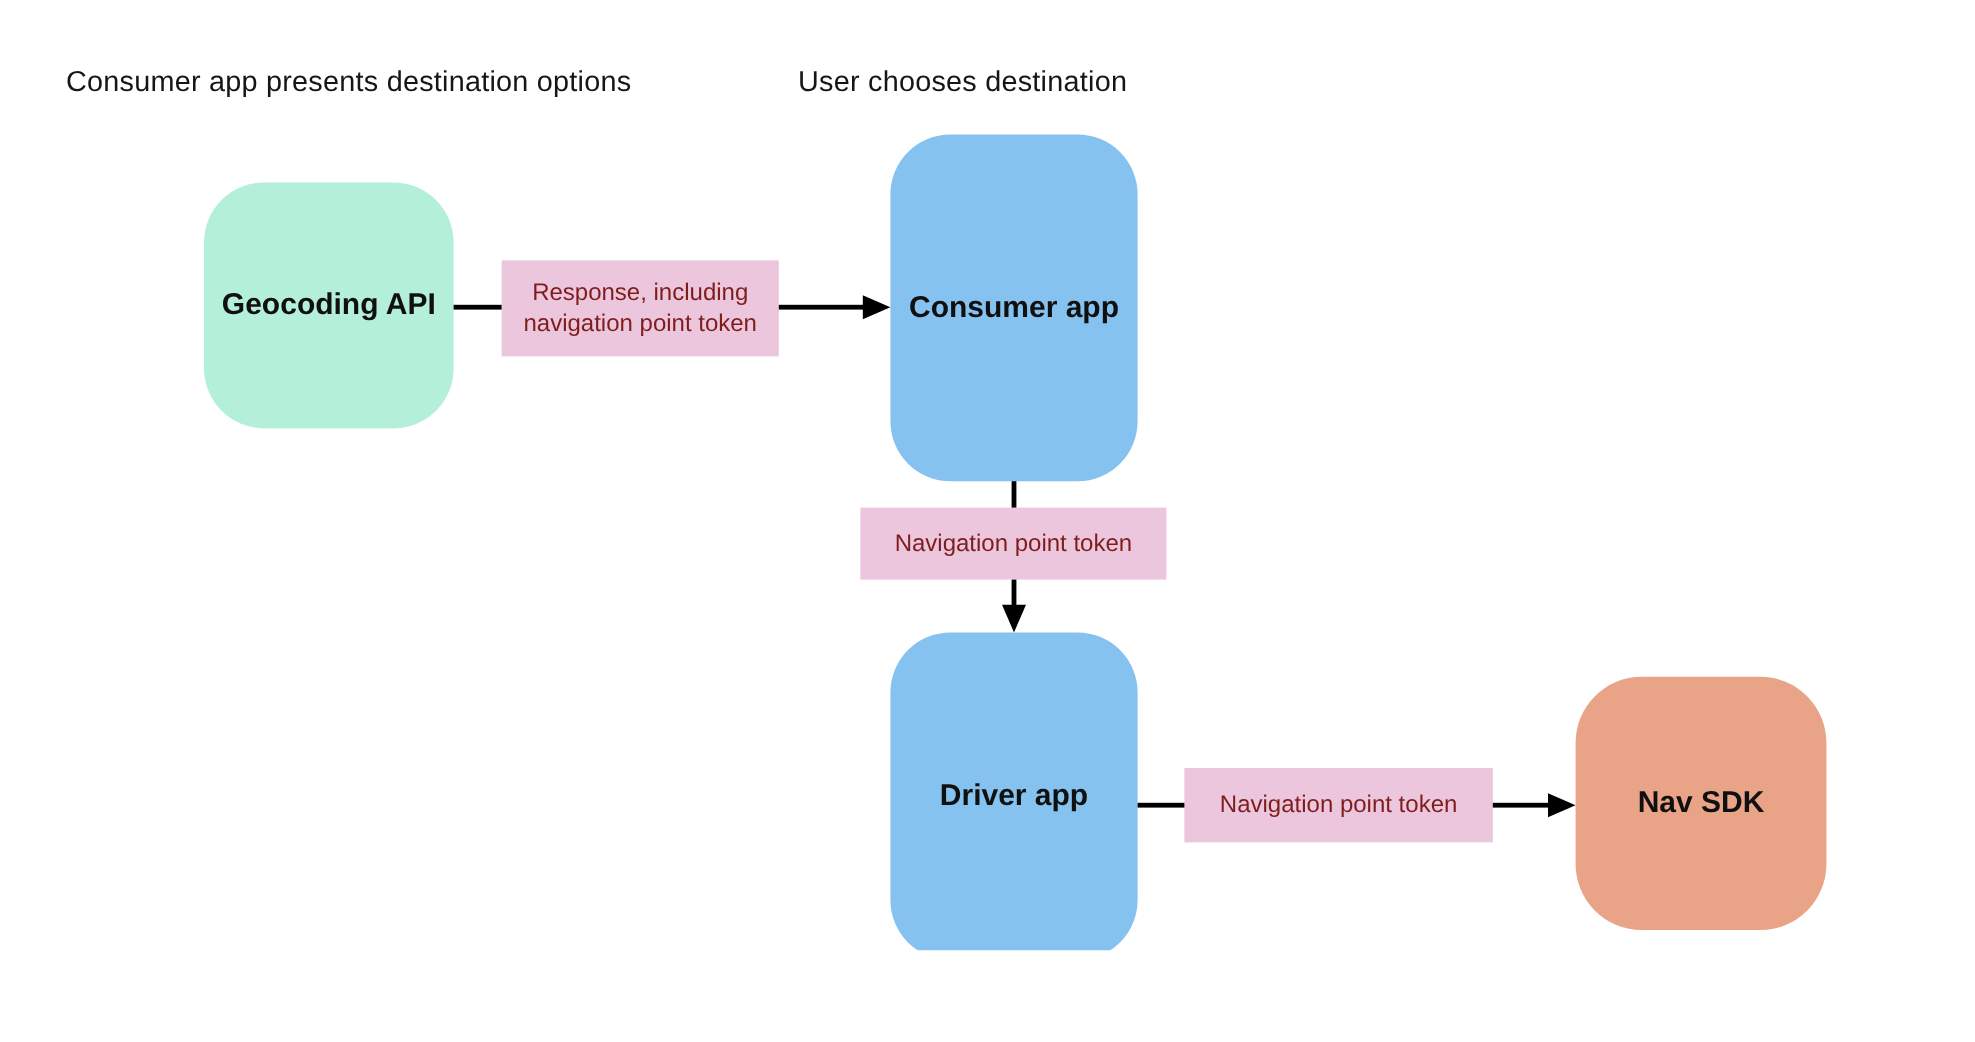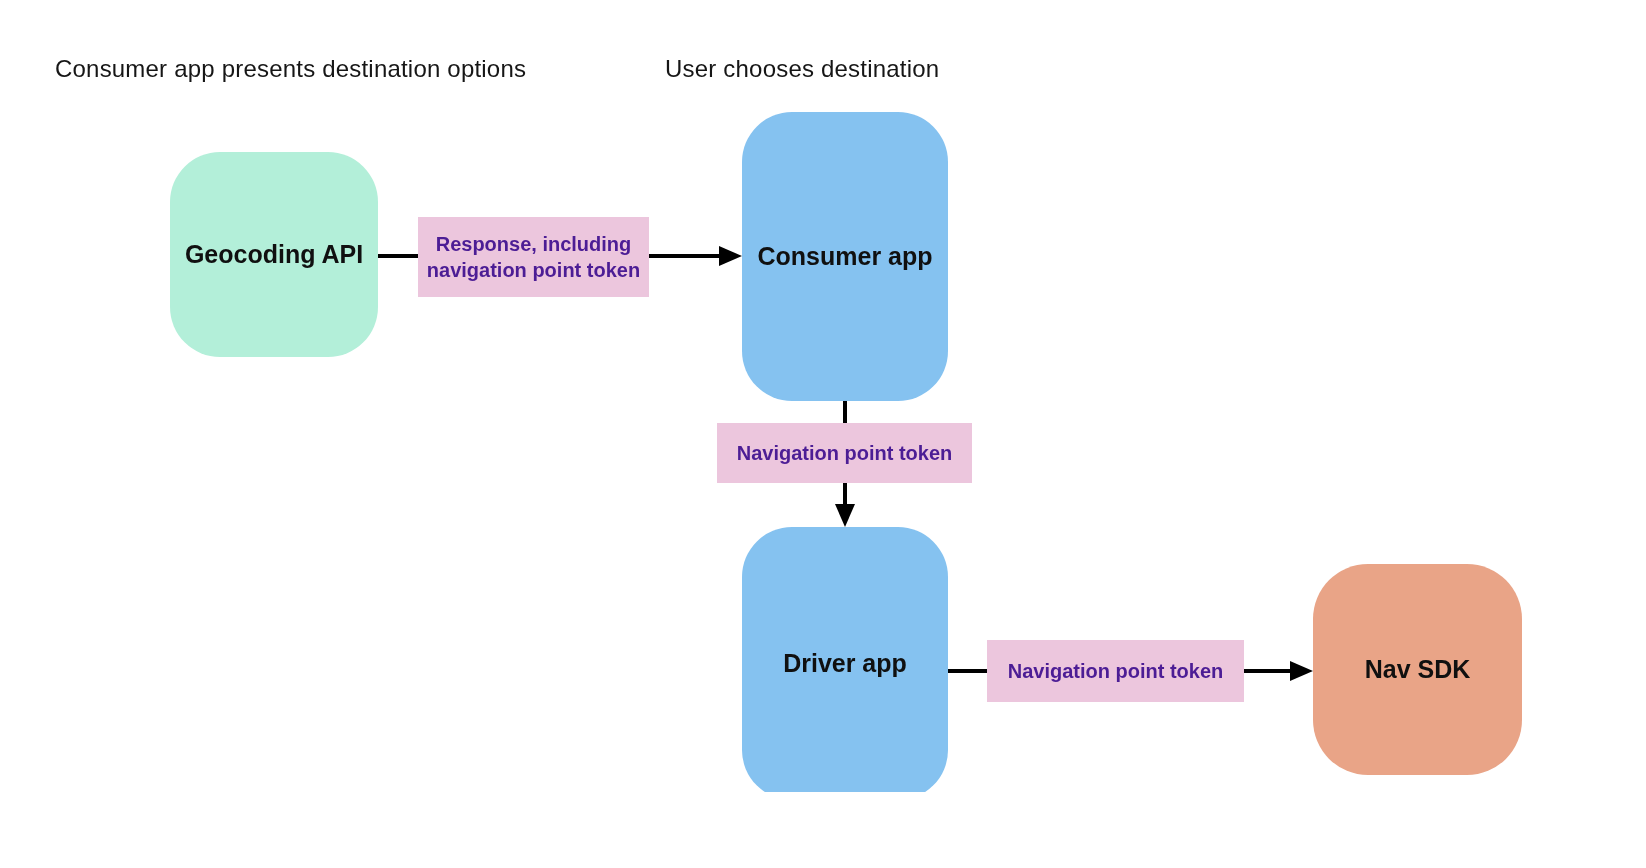--- a/index.html
+++ b/index.html
@@ -37,22 +37,22 @@
   }
   .node.radius-lg { border-radius: 50px; }
   .node.radius-xl { border-radius: 55px; }
   .edge-label {
     position: absolute;
     display: flex;
     align-items: center;
     justify-content: center;
     text-align: center;
     font-size: 20px;
-    font-weight: 700;
-    color: #4c1d95;
+    font-weight: 400;
+    color: #7f1d1d;
     line-height: 26px;
     box-sizing: border-box;
     padding: 2px 4px;
   }
   .edge-seg {
     position: absolute;
     background: #000000;
   }
   .arrowhead {
     position: absolute;

